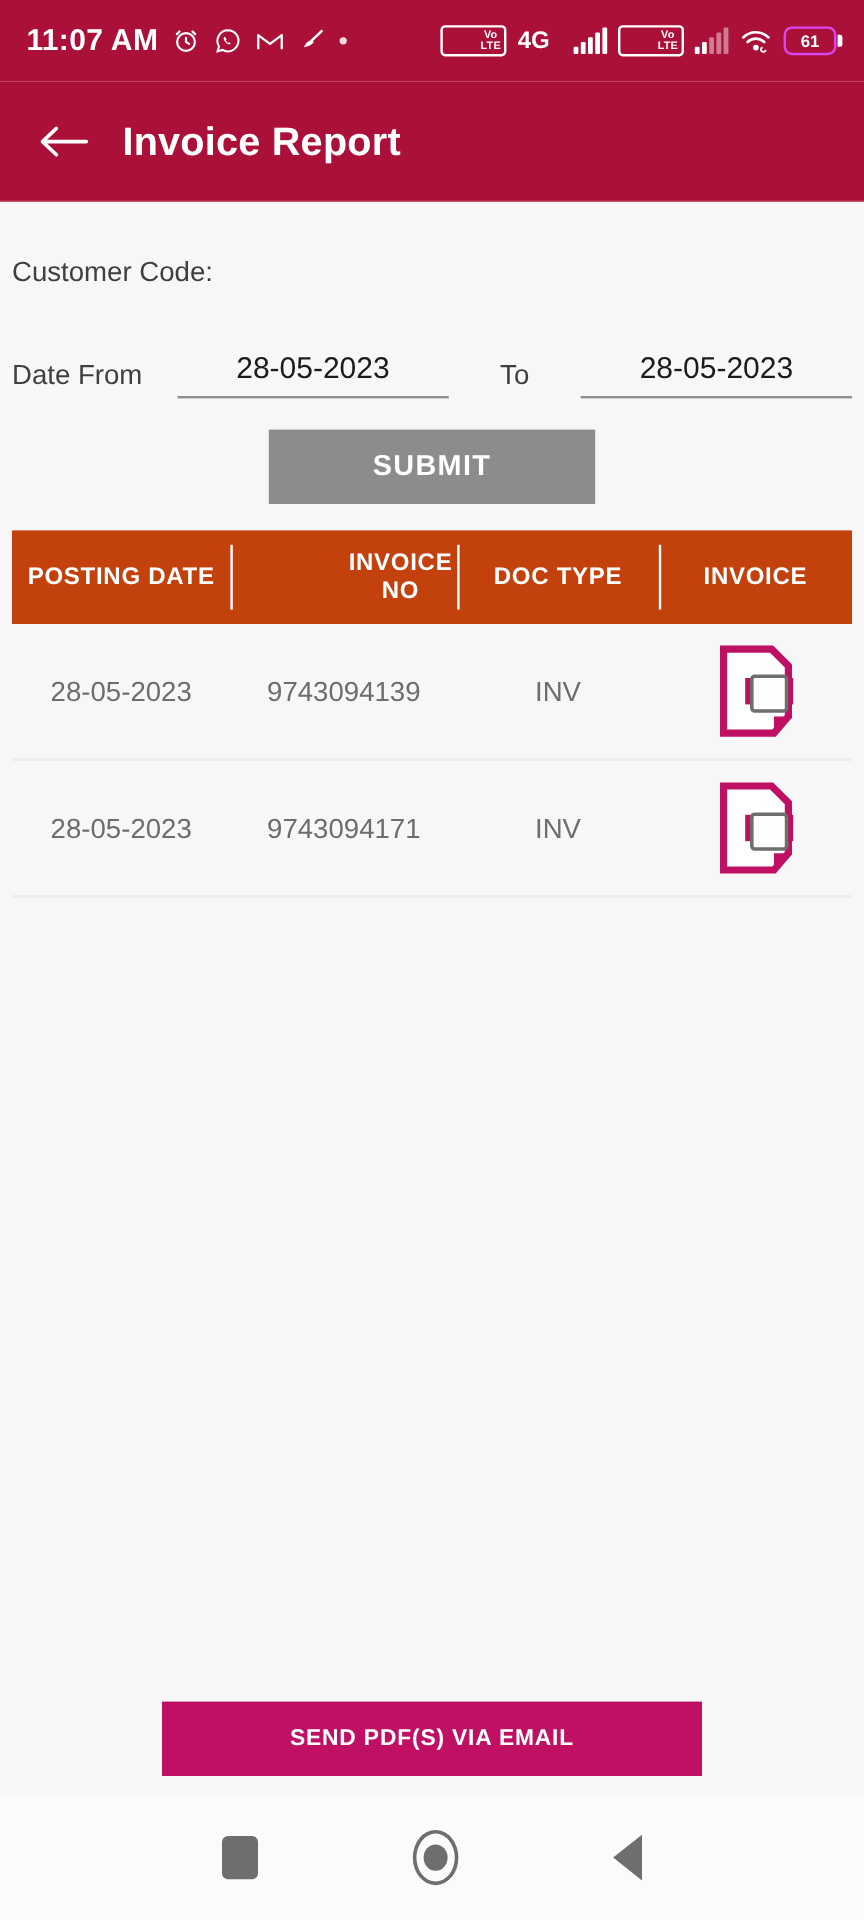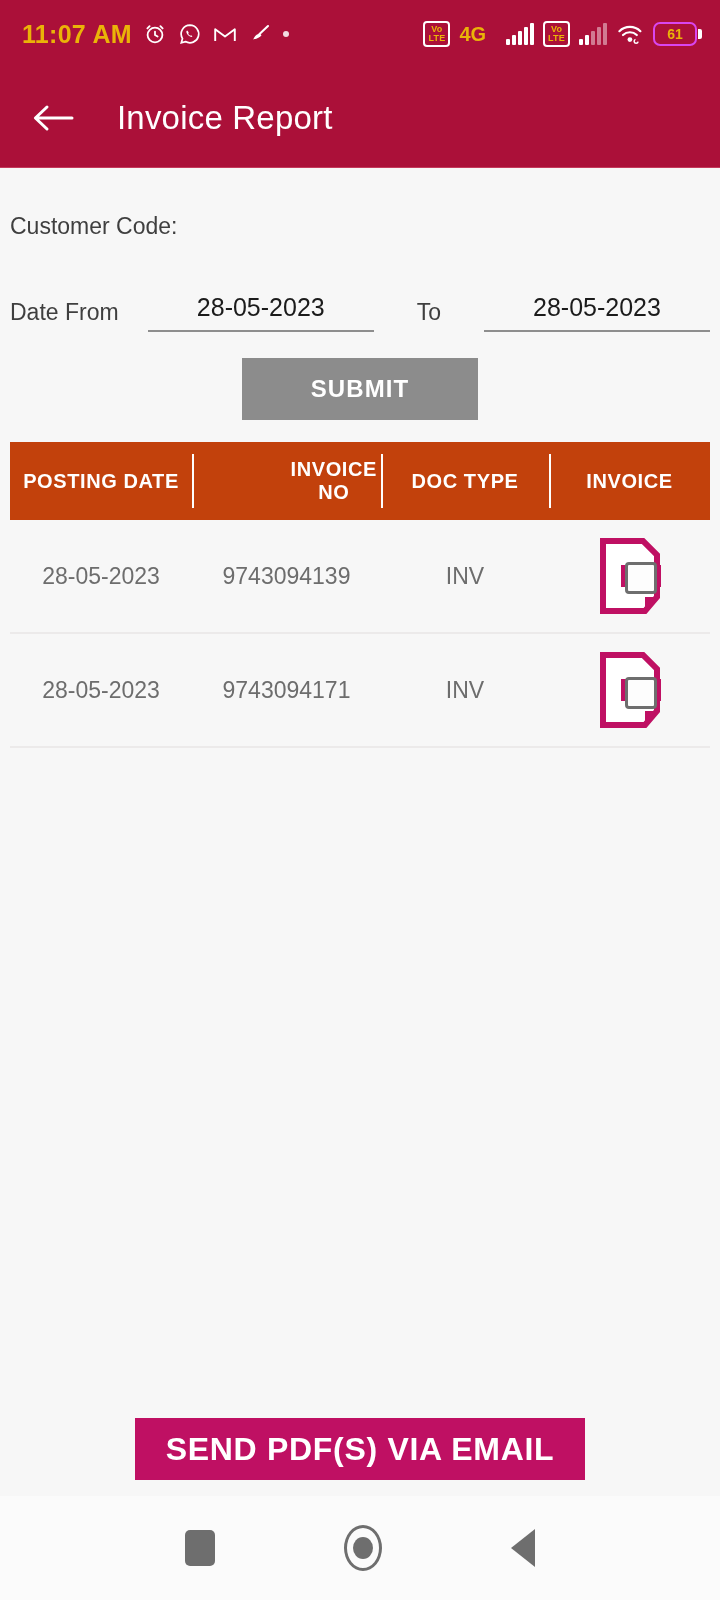--- a/index.html
+++ b/index.html
@@ -9,32 +9,32 @@
     background: #f7f7f7;
     overflow: hidden;
   }
   .phone { position: relative; width: 720px; height: 1600px; background: #f7f7f7; }
 
   
   .statusbar {
     height: 68px; background: #ab1039;
     display: flex; align-items: center;
     padding: 0 18px 0 22px;
-    color: #eab308;
+    color: #ffffff;
   }
   .sb-left { display: flex; align-items: center; gap: 11px; }
   .sb-clock { font-size: 25px; font-weight: 700; letter-spacing: .3px; }
   .sb-right { margin-left: auto; display: flex; align-items: center; gap: 9px; }
   .ico { display: inline-flex; align-items: center; justify-content: center; }
   .volte {
     border: 2px solid #fff; border-radius: 4px;
     font-size: 9px; line-height: 9px; font-weight: 700;
     padding: 2px 3px; text-align: center; letter-spacing: .2px;
   }
-  .volte span { display: block; }
+  .volte span { display: block; margin-left: 28px; }
   .bars { display: flex; align-items: flex-end; gap: 2px; height: 22px; }
   .bars i { display: block; width: 4px; background: #fff; border-radius: 1px; }
   .bars i:nth-child(1){height:6px}
   .bars i:nth-child(2){height:10px}
   .bars i:nth-child(3){height:14px}
   .bars i:nth-child(4){height:18px}
   .bars i:nth-child(5){height:22px}
   .bars.dim i:nth-child(3),.bars.dim i:nth-child(4),.bars.dim i:nth-child(5){opacity:.45}
   .net-label { font-size: 20px; font-weight: 700; margin-right: 11px; }
   .battery {
@@ -49,22 +49,22 @@
   .dot { width: 6px; height: 6px; border-radius: 50%; background: #fff; opacity: .85; }
 
   
   .appbar {
     height: 100px; background: #ab1039;
     display: flex; align-items: center; padding-left: 26px;
     border-bottom: 1px solid #c43a5c;
   }
   .back-btn { width: 54px; height: 54px; display: flex; align-items: center; justify-content: center; }
   .appbar-title {
-    color: #ffffff; font-size: 33px; font-weight: 400;
-    margin-left: 37px; letter-spacing: .2px;
+    color: #ffffff; font-size: 33px; font-weight: 700;
+    margin-left: 22px; letter-spacing: .2px;
   }
 
   
   .form { padding: 0 10px; }
   .row-cust { display: flex; align-items: flex-end; height: 78px; padding-top: 6px; }
   .label-cust { font-size: 23px; color: #3f3f3f; padding-bottom: 6px; width: 280px; }
   .field-wrap { position: relative; flex: 1; }
   .field {
     width: 100%; border: none; border-bottom: 2px solid #8e8e8e;
     background: transparent; font-family: "Liberation Sans", sans-serif;
@@ -79,21 +79,21 @@
   .label-date { font-size: 23px; color: #3f3f3f; padding-bottom: 6px; width: 150px; }
   .date-field {
     width: 226px; border: none; border-bottom: 2px solid #8e8e8e;
     background: transparent; font-family: "Liberation Sans", sans-serif;
     font-size: 25px; color: #1b1b1b; text-align: center; padding-bottom: 8px; outline: none;
   }
   .label-to { font-size: 23px; color: #3f3f3f; padding-bottom: 6px; width: 120px; text-align: center; }
 
   .submit-row { display: flex; justify-content: center; padding-top: 26px; }
   .submit-btn {
-    width: 236px; height: 62px; background: #8c8c8c; border: none;
+    width: 272px; height: 62px; background: #8c8c8c; border: none;
     color: #fff; font-size: 24px; font-weight: 700; letter-spacing: 1.1px;
     font-family: "Liberation Sans", sans-serif; cursor: pointer;
   }
 
   
   .table { margin: 22px 10px 0 10px; }
   .thead {
     display: flex; background: #c2410c; min-height: 78px;
     align-items: stretch;
   }
@@ -126,21 +126,21 @@
     background: #fdfdfd; cursor: pointer;
   }
 
   
   .send-row {
     position: absolute; left: 0; right: 0; bottom: 120px;
     display: flex; justify-content: center;
   }
   .send-btn {
     width: 450px; height: 62px; background: #bf1063; border: none;
-    color: #fff; font-size: 32px; font-weight: 700; letter-spacing: .7px;
+    color: #fff; font-size: 19px; font-weight: 700; letter-spacing: .7px;
     font-family: "Liberation Sans", sans-serif; cursor: pointer; text-align: center;
   }
 
   
   .navbar {
     position: absolute; left: 0; right: 0; bottom: 0; height: 104px;
     background: #fbfbfb; display: flex; align-items: center; justify-content: space-around;
     padding: 0 120px;
   }
   .nav-recents { width: 30px; height: 36px; background: #6e6e6e; border-radius: 5px; }

